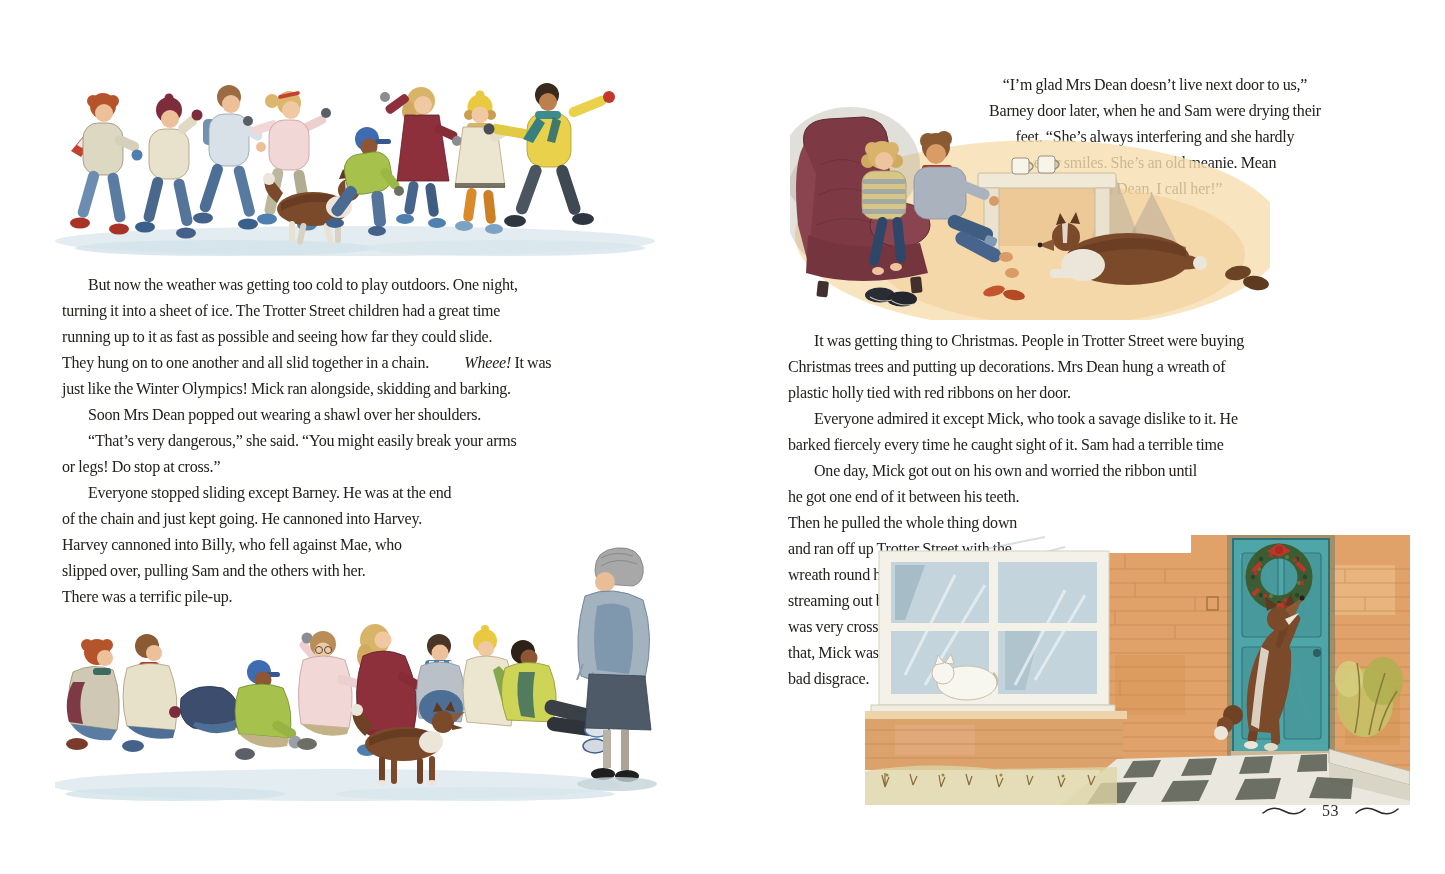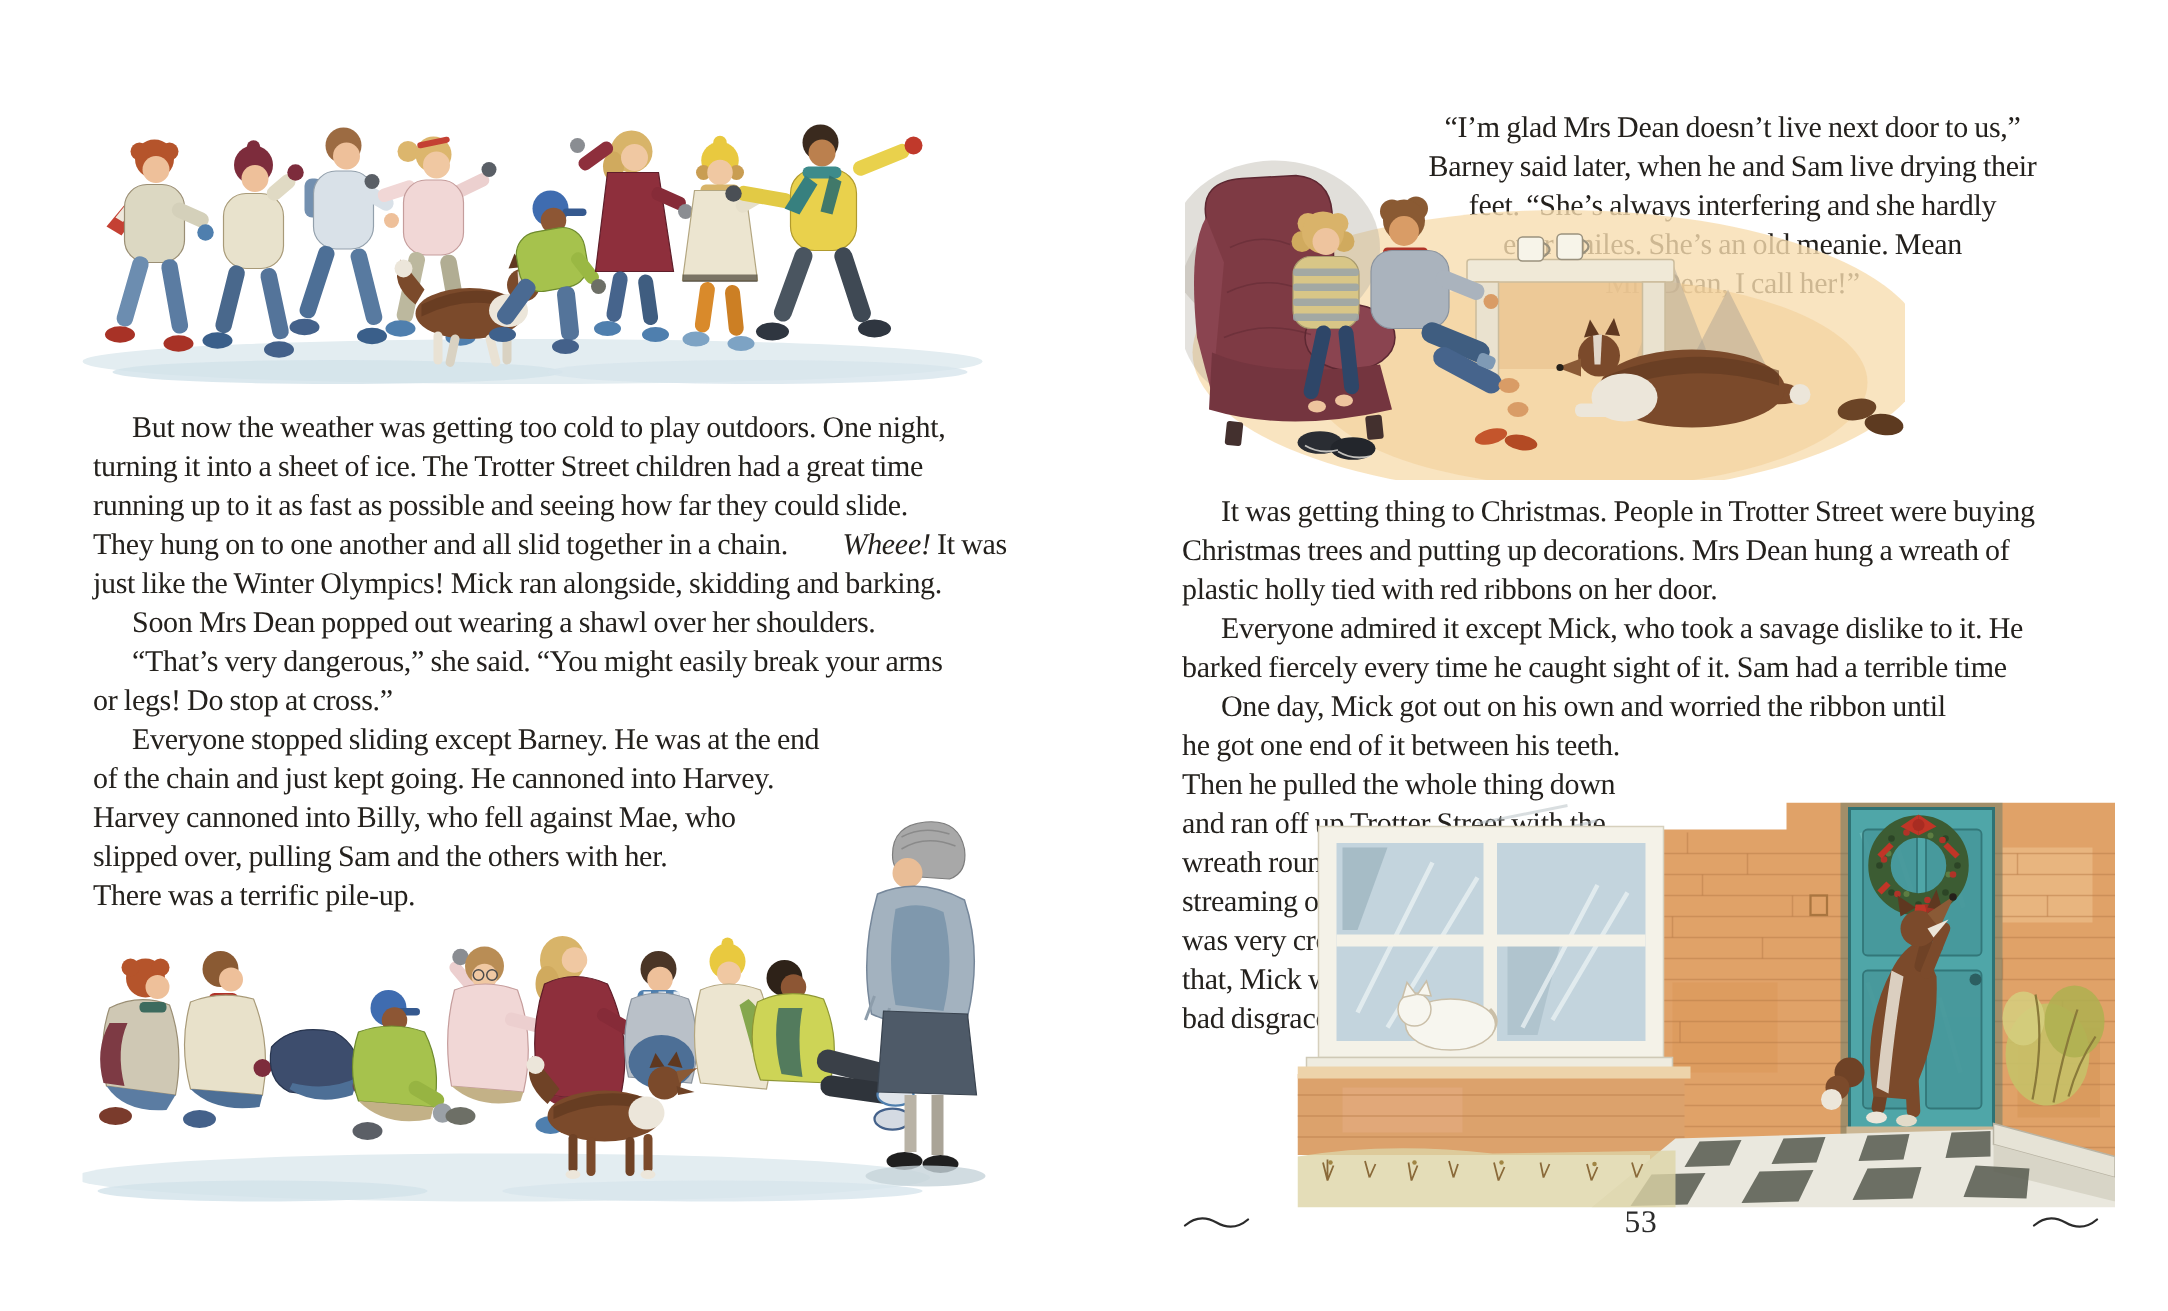--- a/index.html
+++ b/index.html
@@ -1,26 +1,26 @@
 <!DOCTYPE html>
 <html><head>
 <meta charset="utf-8">
 <style>
   html,body{margin:0;padding:0;background:#ffffff;}
   .spread{position:relative;width:1445px;height:874px;background:#ffffff;overflow:hidden;
           font-family:"Liberation Serif", serif;color:#24211d;}
-  .tblock{position:absolute;font-size:20px;line-height:26px;letter-spacing:-0.2px;word-spacing:-0.5px;}
+  .tblock{position:absolute;font-size:16px;line-height:26px;letter-spacing:-0.2px;word-spacing:-0.5px;}
   .line{white-space:nowrap;height:26px;}
   .indent{padding-left:26px;}
   .center{text-align:center;}
   em{font-style:italic;margin-left:32px;}
   .illus{position:absolute;}
   .illus svg{display:block;}
   .pageno{position:absolute;left:788px;top:802px;width:612px;display:flex;align-items:center;
-           justify-content:space-between;gap:15px;font-size:21px;letter-spacing:.5px;color:#2b2b2b;}
+           justify-content:flex-end;gap:15px;font-size:16px;letter-spacing:.5px;color:#2b2b2b;}
 </style>
 </head>
 <body>
 
 <div class="spread">
 
   <section>
 
     <div class="illus" style="left:55px;top:55px;width:612px;height:205px">
       <svg viewBox="0 0 612 205" width="612" height="205">
@@ -301,21 +301,21 @@
           <ellipse cx="50" cy="236" rx="40" ry="7" fill="#c6d3da" opacity=".8"></ellipse>
         </g>
       </svg>
     </div>
   </section>
 
   <section>
 
     <div class="tblock center" style="left:912px;top:72px;width:486px">
       <div class="line">“I’m glad Mrs Dean doesn’t live next door to us,”</div>
-      <div class="line">Barney said later, when he and Sam live drying their</div>
+      <div class="line">Barney door later, when he and Sam were drying their</div>
       <div class="line">feet. “She’s always interfering and she hardly</div>
       <div class="line">ever smiles. She’s an old meanie. Mean</div>
       <div class="line">Mrs Dean, I call her!”</div>
     </div>
 
     <div class="illus" style="left:790px;top:105px;width:480px;height:215px">
       <svg viewBox="0 0 480 215" width="480" height="215">
         <ellipse cx="250" cy="130" rx="245" ry="95" fill="#f7ddb0" opacity=".8"></ellipse>
         <ellipse cx="270" cy="150" rx="185" ry="70" fill="#f3cd96" opacity=".55"></ellipse>
         <ellipse cx="60" cy="60" rx="70" ry="58" fill="#b5aea2" opacity=".4"></ellipse>

